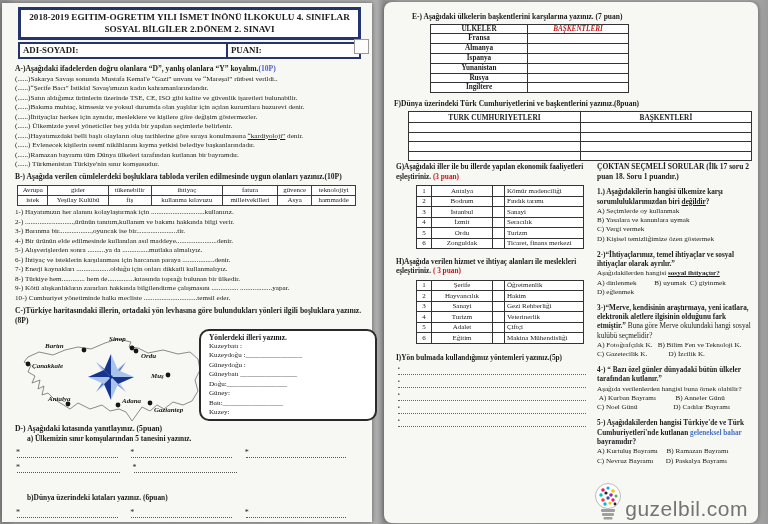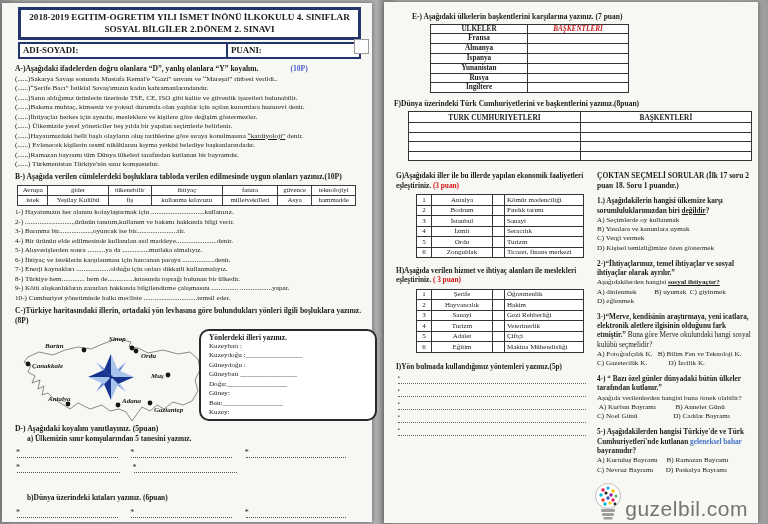--- a/index.html
+++ b/index.html
@@ -1,31 +1,31 @@
 <!DOCTYPE html>
 <html><head>
 <meta charset="utf-8">
 <style>
   html,body{margin:0;padding:0;}
   .scan{position:relative;width:768px;height:524px;background:linear-gradient(90deg,#8d8d8d 0,#a8a8a8 2%,#b0b0b0 49%,#8f8f8f 50%,#b0b0b0 52%,#b4b4b4 97%,#9a9a9a 100%);
         font-family:"Liberation Serif","DejaVu Serif",serif;color:#1c1c1c;overflow:hidden;}
   .page{position:absolute;background:#f7f7f4;box-shadow:0 0 5px rgba(0,0,0,.45);box-sizing:border-box;}
   .pl{left:2px;top:3px;width:370px;height:519px;padding:4px 6px 0 13px;}
-  .pr{left:384px;top:2px;width:374px;height:521px;padding:10px 6px 0 10px;}
+  .pr{left:384px;top:2px;width:374px;height:521px;padding:10px 6px 0 10px;border-radius:8px;}
 
   .hdr{margin:0 5px 2px 3px;border:2px solid #24356e;padding:0;background:#fff;}
   .hdr-in{border:1px solid #24356e;font-weight:700;text-align:center;font-size:9.2px;line-height:11.5px;padding:2px 4px;}
   .idrow{display:flex;border:2px solid #24356e;margin:0 5px 5px 3px;background:#fff;}
   .idcell{font-weight:700;font-size:8.8px;line-height:11px;padding:1px 3px;}
   .idname{width:59%;border-right:2px solid #24356e;}
   .idscore{flex:1;}
   .chk{position:absolute;right:3px;top:36px;width:13px;height:13px;border:1px solid #9a9a9a;background:#fdfdfd;}
 
   .stitle{font-weight:700;font-size:7.6px;line-height:10.5px;margin-top:2px;}
-  .pts-blue{color:#4a5fd0;margin-left:32px;}
+  .pts-blue{color:#4a5fd0;}
   .pts-red{color:#d11212;}
   .a-item{font-size:7.15px;line-height:9.5px;}
   .uline{text-decoration:underline;}
 
   .b-table{border-collapse:collapse;margin:2.5px 4px 2px 2px;width:calc(100% - 12px);background:#fff;}
   .b-table td{border:1px solid #3c3c3c;font-size:6.9px;line-height:8.3px;text-align:center;padding:0.5px 1px;}
   .b-sent{font-size:7.15px;line-height:9.55px;}
 
   .mapwrap{position:relative;height:95px;margin-top:1px;}
   .mapsvg{position:absolute;left:0;top:0;}
@@ -47,21 +47,21 @@
   .cname{width:92px;font-weight:700;}
   .cfill{width:96px;}
 
   .f-block{margin-top:6px;margin-left:0;}
   .f-table{border-collapse:collapse;margin:2.5px 0 0 14px;background:#fff;}
   .f-table th,.f-table td{border:1px solid #333;font-size:7.3px;line-height:9px;padding:0 2px;text-align:center;}
   .f-table th{height:10px;}
   .f-table td{height:8.5px;}
   .fcol{width:170px;}
 
-  .cols{display:flex;margin-top:10px;}
+  .cols{display:flex;margin-top:1px;}
   .colmid{width:198px;box-sizing:border-box;padding-left:2px;}
   .colright{flex:1;box-sizing:border-box;padding-left:5px;position:relative;}
 
   .g-title{font-weight:700;font-size:7.3px;line-height:9.4px;}
   .match-table{border-collapse:collapse;margin:4px 0 0 20px;background:#fff;}
   .match-table td{border:1px solid #333;font-size:7px;line-height:8.5px;padding:0.5px 2px;text-align:center;}
   .mnum{width:10px;}
   .mplace{width:56px;}
   .mgap{width:7px;}
   .mact{width:74px;text-align:left !important;}
@@ -193,21 +193,21 @@
         <div class="dirline">Kuzeydoğu :________________</div>
         <div class="dirline">Güneydoğu :</div>
         <div class="dirline">Güneybatı ________________</div>
         <div class="dirline">Doğu:_________________</div>
         <div class="dirline">Güney:</div>
         <div class="dirline">Batı:_________________</div>
         <div class="dirline">Kuzey:</div>
       </div>
     </div>
 
-    <div class="d-title">D-) Aşağıdaki koyalım yanıtlayınız. (5puan)</div>
+    <div class="d-title">D-) Aşağıdaki kıtasında yanıtlayınız. (5puan)</div>
     <div class="d-sub">a)   Ülkemizin sınır komşularından 5 tanesini yazınız.</div>
     <div class="blankrow">
       <div class="ansblank"></div>
       <div class="ansblank"></div>
       <div class="ansblank"></div>
     </div>
     <div class="blankrow">
       <div class="ansblank"></div>
       <div class="ansblank"></div>
     </div>

